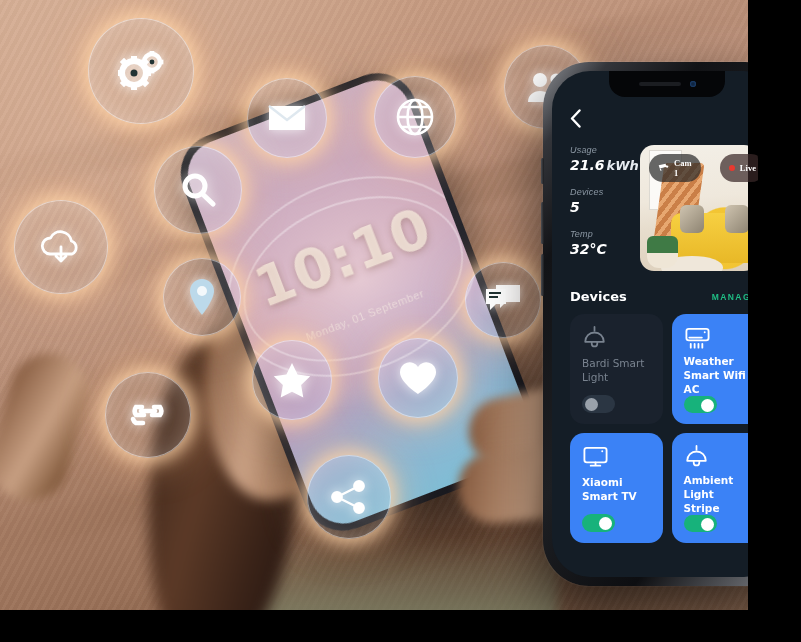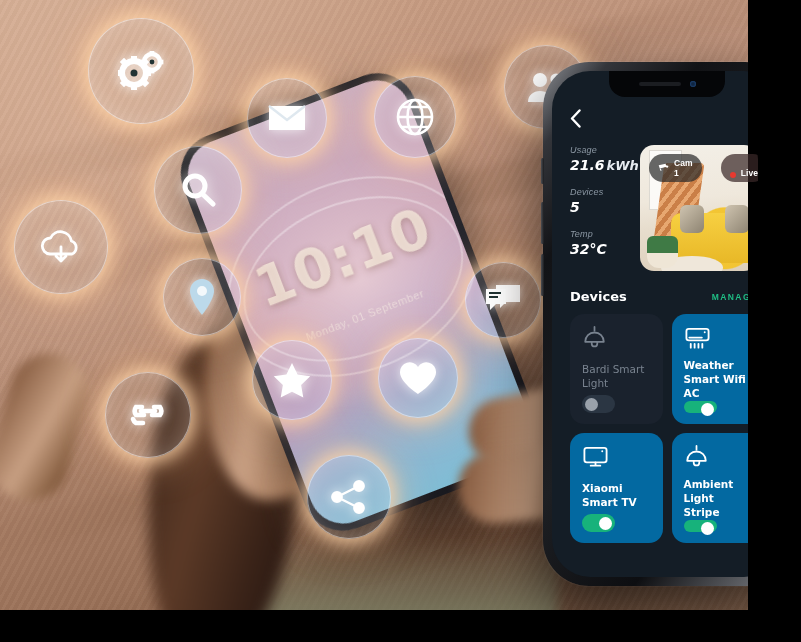--- a/index.html
+++ b/index.html
@@ -111,36 +111,36 @@
   .cam1 .pill1,.cam1 .pill2{position:absolute;bottom:30%;width:20%;height:22%;border-radius:6px;
     background:linear-gradient(135deg,#cfc4b0,#8d8371);}
   .cam1 .pill1{left:34%;}
   .cam1 .pill2{left:72%;}
   .cam1 .plant{position:absolute;left:6%;bottom:2%;width:26%;height:26%;border-radius:6px 6px 12px 12px;
     background:linear-gradient(180deg,#3f7a45 0 52%,#efe6d6 52% 100%);}
   .cam1 .table{position:absolute;left:18%;bottom:-6%;width:52%;height:18%;border-radius:50%;background:#efe7da;}
   .cam1 .win{position:absolute;left:8%;top:4%;width:26%;height:46%;background:rgba(255,255,255,.75);
     border:1px solid rgba(200,195,185,.6);}
 
-  .cam-badges{position:absolute;top:9px;left:9px;display:flex;gap:19px;z-index:3;}
+  .cam-badges{position:absolute;top:9px;left:9px;display:flex;gap:19px;z-index:3;font-family:Liberation Serif, serif;}
   .badge{display:flex;align-items:center;gap:5px;padding:4px 9px;border-radius:20px;
     background:rgba(44,44,44,.72);color:#fff;font-size:8.5px;font-weight:600;letter-spacing:.1px;}
-  .badge.live{background:rgba(58,40,40,.72);align-items:flex-end;}
+  .badge.live{background:rgba(58,40,40,.72);}
   .live-dot{width:6px;height:6px;border-radius:50%;background:#e8392f;}
 
   .devices-head{display:flex;align-items:center;justify-content:space-between;margin:18px 0 10px 0;}
   .devices-title{font-size:13px;font-weight:700;color:#fff;font-family:"DejaVu Sans",sans-serif;}
   .manage{font-size:8.5px;font-weight:700;letter-spacing:1.4px;color:#1fbd84;background:none;border:0;cursor:pointer;}
 
   .grid{display:grid;grid-template-columns:1fr 1fr;gap:9px;}
-  .card{background:#0369a1;border-radius:14px;padding:12px 12px 11px 12px;box-sizing:border-box;height:110px;
+  .card{background:#3b82f6;border-radius:14px;padding:12px 12px 11px 12px;box-sizing:border-box;height:110px;
     display:flex;flex-direction:column;}
   .card.off{background:#1a222d;}
   .card-icon{height:30px;display:flex;align-items:flex-start;}
-  .card-name{font-size:10.5px;font-weight:700;color:#fff;line-height:1.35;margin-top:6px;
+  .card-name{font-size:10.5px;font-weight:700;color:#fff;line-height:1.35;
     font-family:"DejaVu Sans",sans-serif;}
   .card.off .card-name{color:#79838f;font-weight:400;}
   .toggle{margin-top:auto;width:33px;height:18px;border-radius:10px;background:#2b3643;position:relative;cursor:pointer;}
   .toggle .knob{position:absolute;top:2.5px;left:3px;width:13px;height:13px;border-radius:50%;background:#9aa2ab;transition:none;}
   .toggle.on{background:#17b27b;}
   .toggle.on .knob{left:17px;background:#fff;}
 
   .black-panel{position:absolute;right:0;top:0;width:53px;height:642px;background:#000;}
   .black-bottom{position:absolute;left:0;bottom:0;width:801px;height:32px;background:#000;}
   .black-corner{position:absolute;left:558px;top:610px;width:243px;height:32px;background:#000;}

